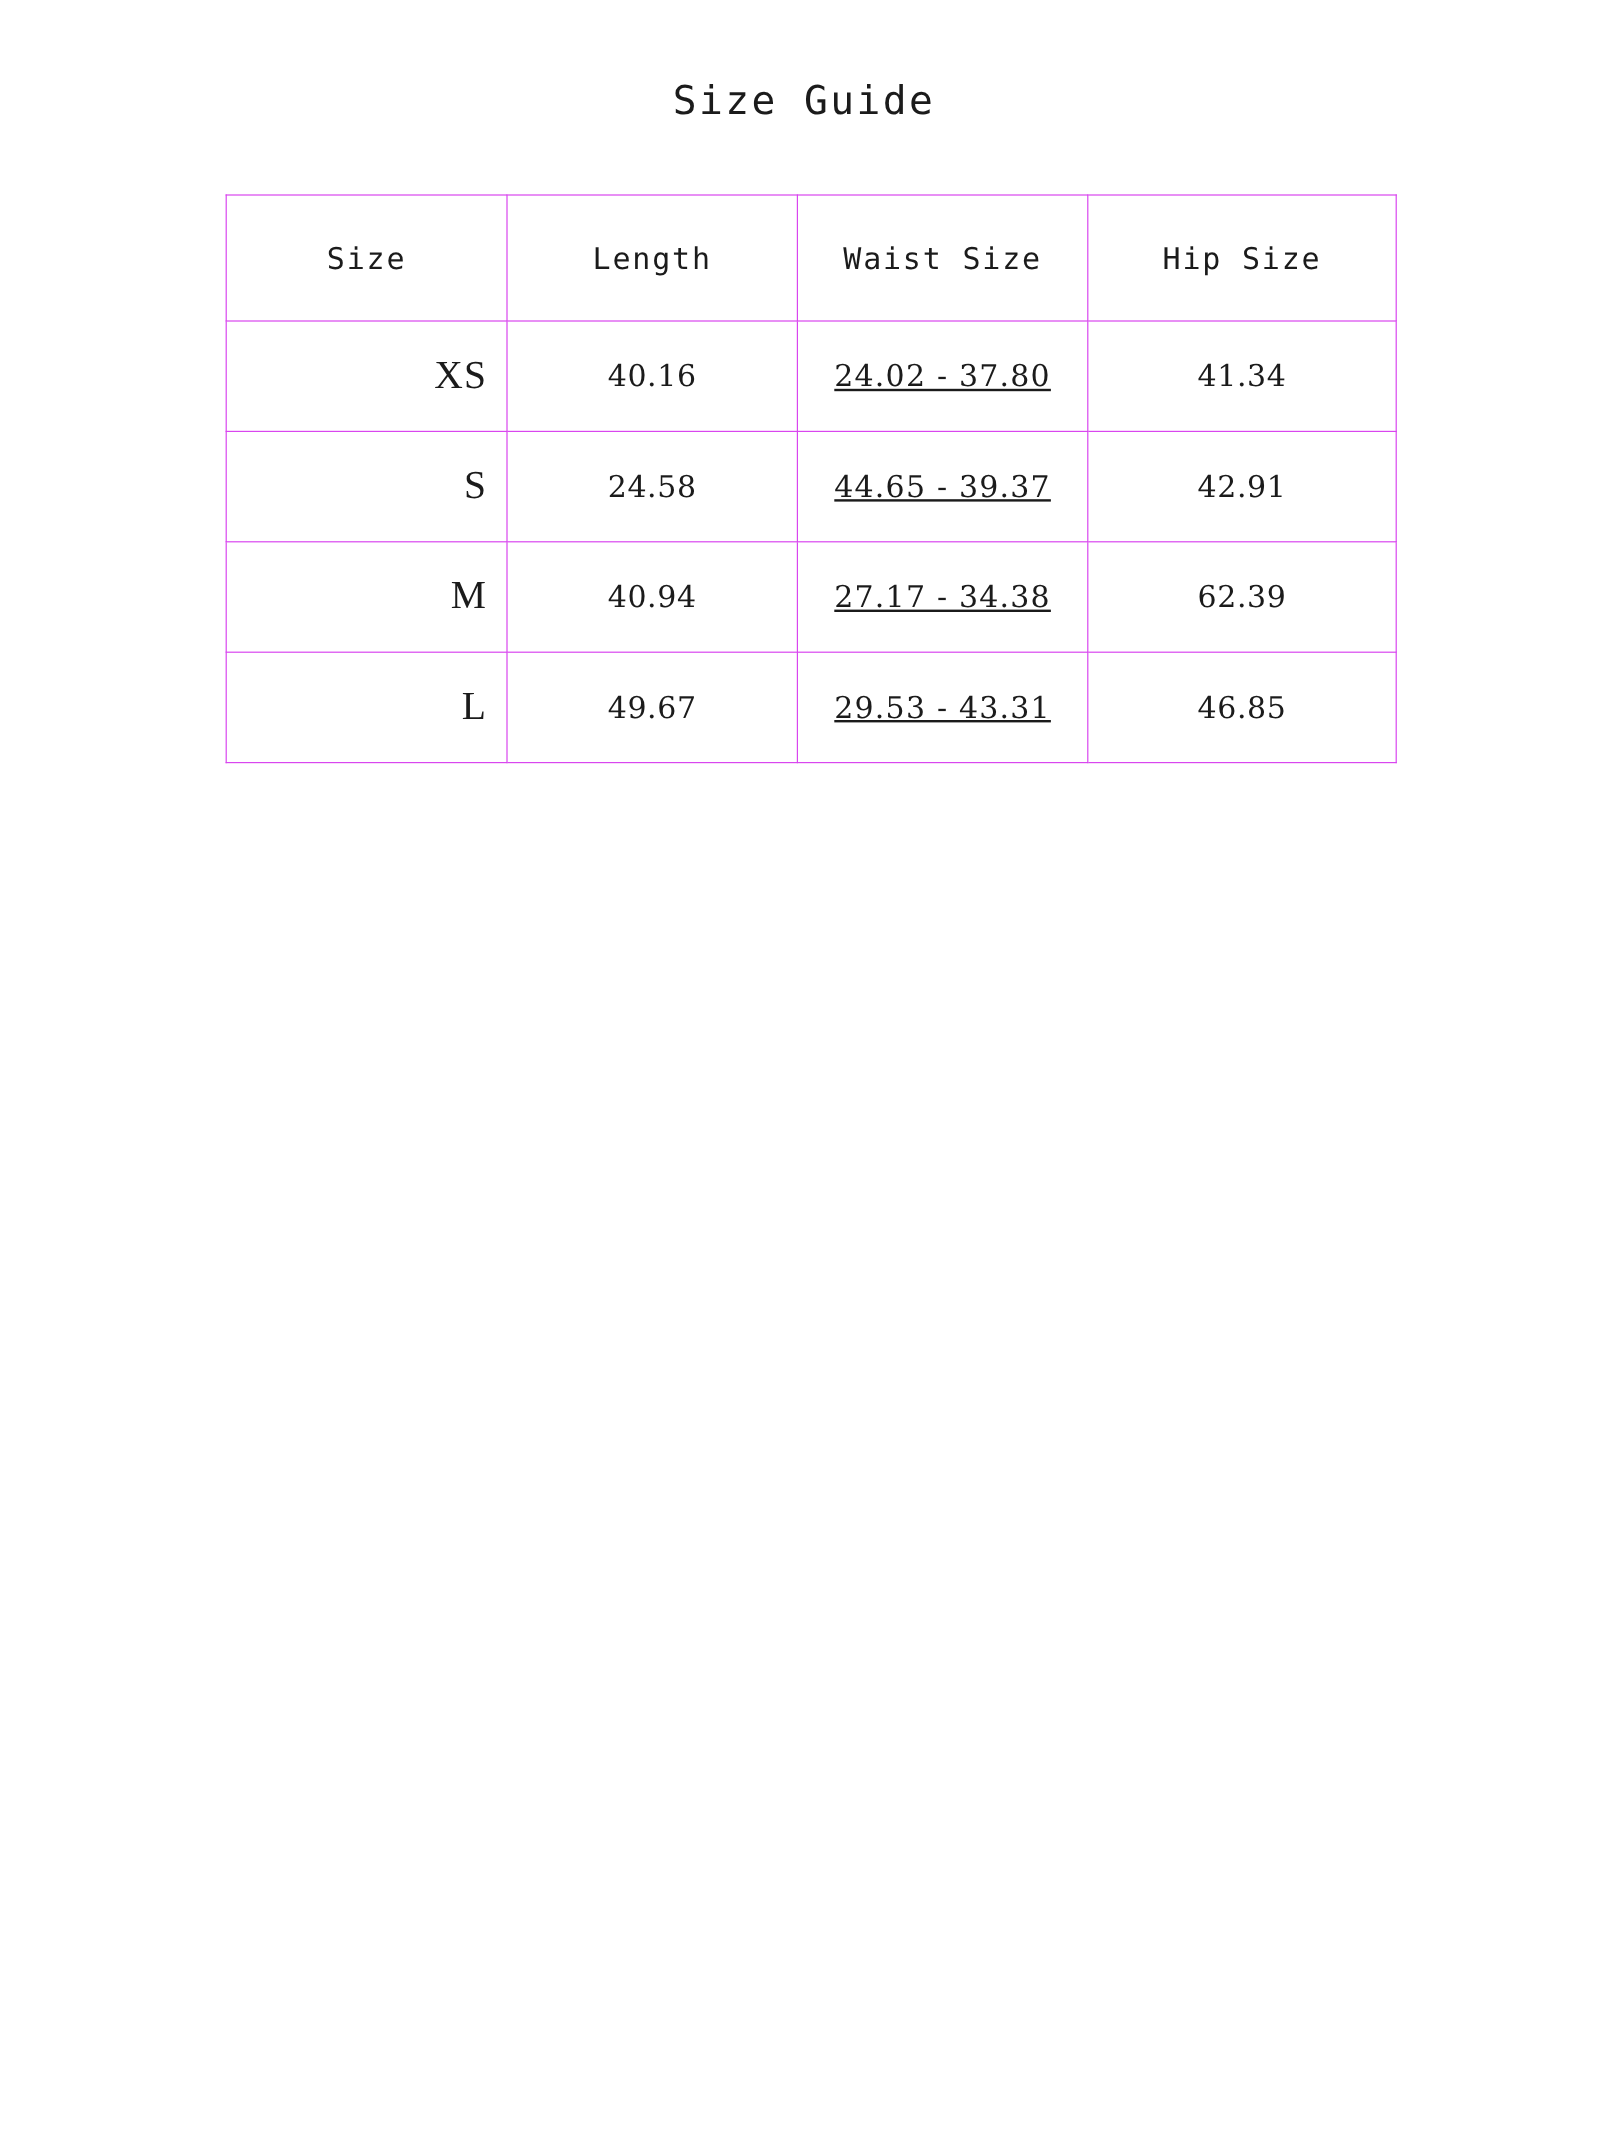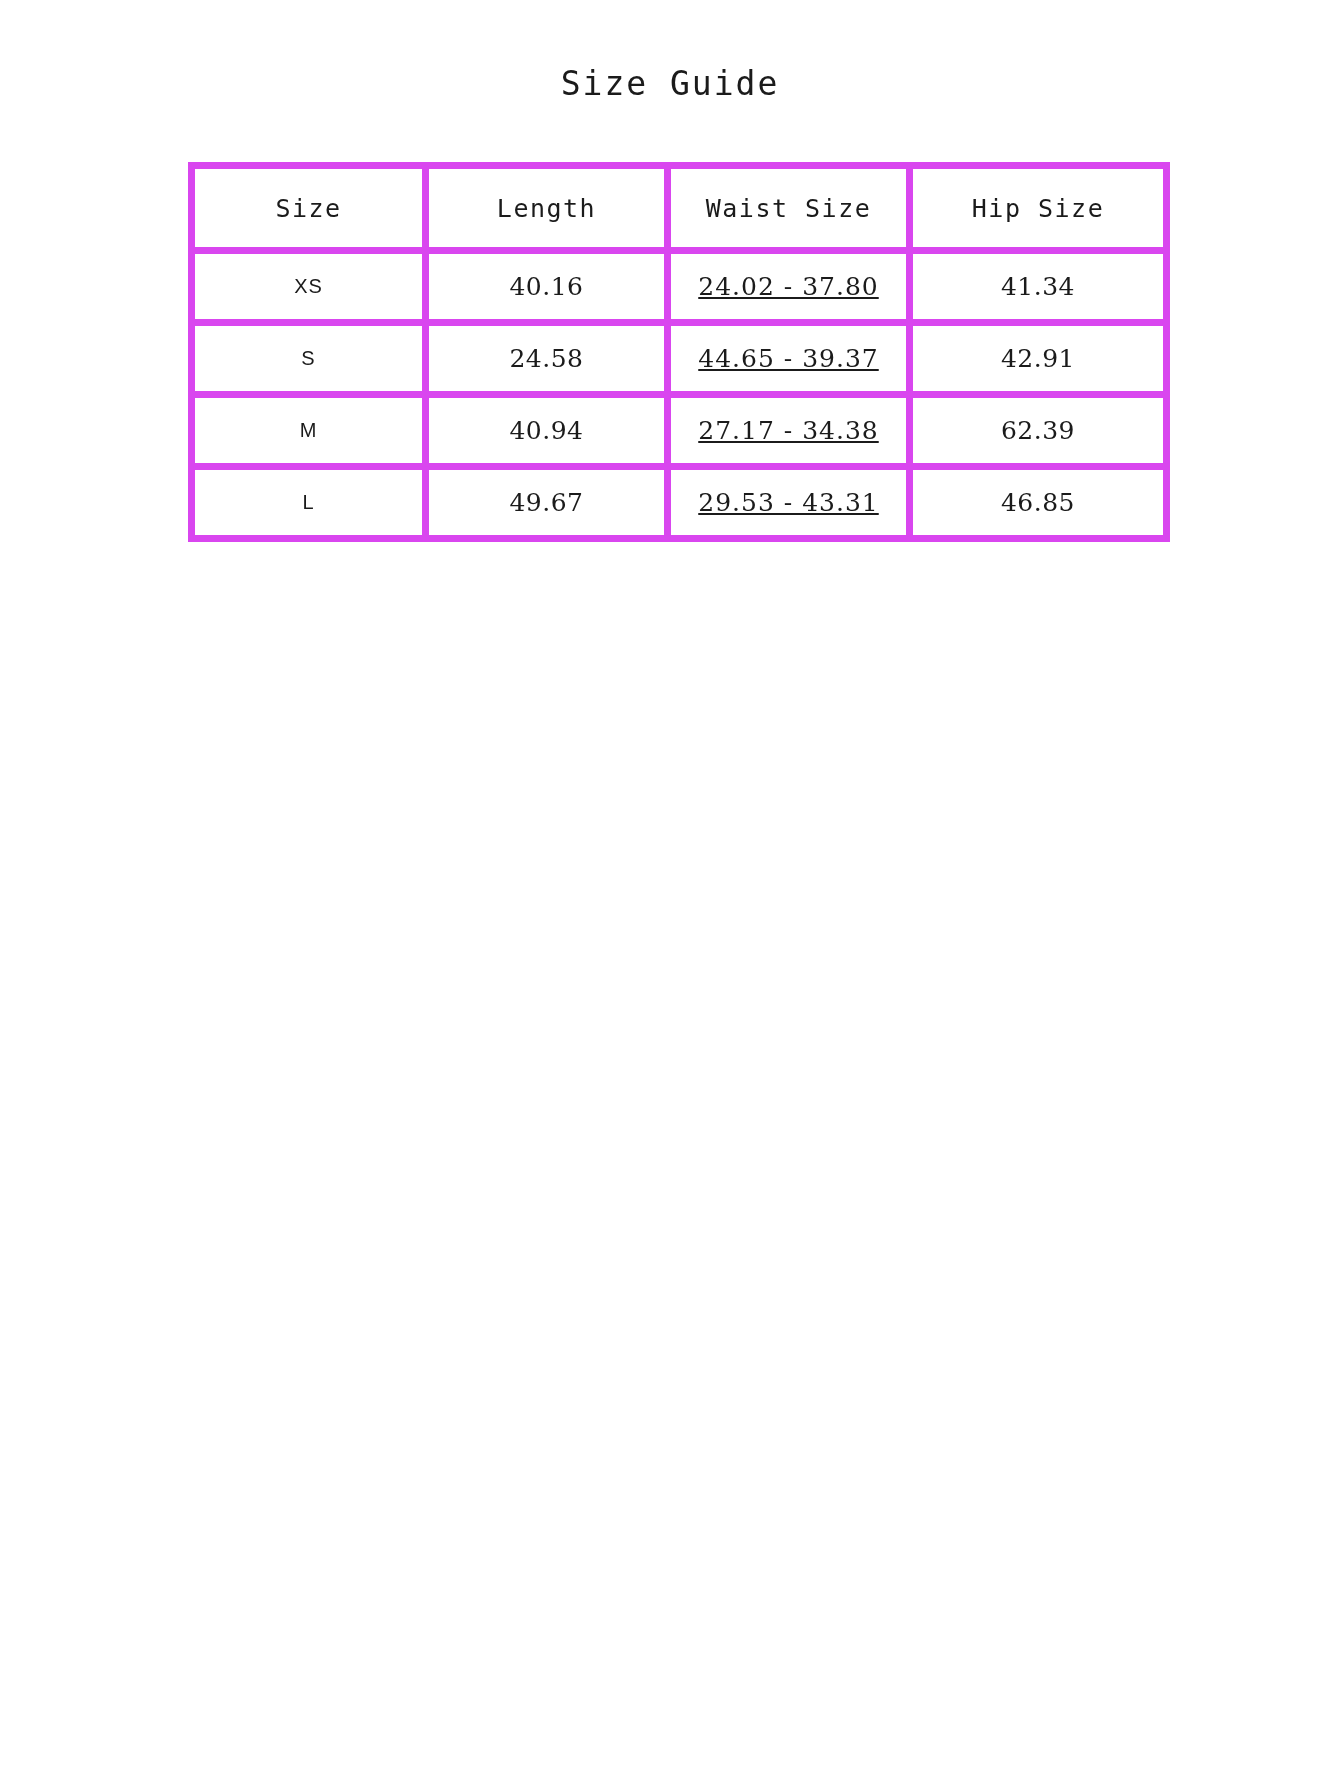--- a/index.html
+++ b/index.html
@@ -52,24 +52,24 @@
     background: #ffffff;
   }
 
   table.size-table col.c-size   { width: 234px; }
   table.size-table col.c-length { width: 242px; }
   table.size-table col.c-waist  { width: 242px; }
   table.size-table col.c-hip    { width: 257px; }
 
   table.size-table th,
   table.size-table td {
-    border: 7px solid #d946ef;
+    border: 1px solid #d946ef;
     text-align: center;
     vertical-align: middle;
-    padding: 3px;
+    padding: 16px;
     color: #1b1b1b;
     font-weight: 400;
   }
 
   table.size-table thead th {
     height: 72px;
     font-family: "DejaVu Sans Mono", "Liberation Mono", monospace;
     font-size: 25px;
     letter-spacing: 1.5px;
     color: #1b1b1b;
@@ -77,23 +77,24 @@
 
   table.size-table tbody td {
     height: 59px;
     font-family: "DejaVu Serif", "Liberation Serif", serif;
     font-size: 25px;
     letter-spacing: 0.5px;
     color: #1b1b1b;
   }
 
   table.size-table tbody td.cell-size {
-    font-family: Liberation Sans, sans-serif;
-    font-size: 20px;
+    font-family: Liberation Serif, serif;
+    font-size: 33px;
     letter-spacing: 1px;
+    text-align: right;
   }
 
   table.size-table tbody td.cell-waist {
     white-space: pre;
     letter-spacing: 1px;
     text-decoration: underline;
   }
 
   
   .footnote {

